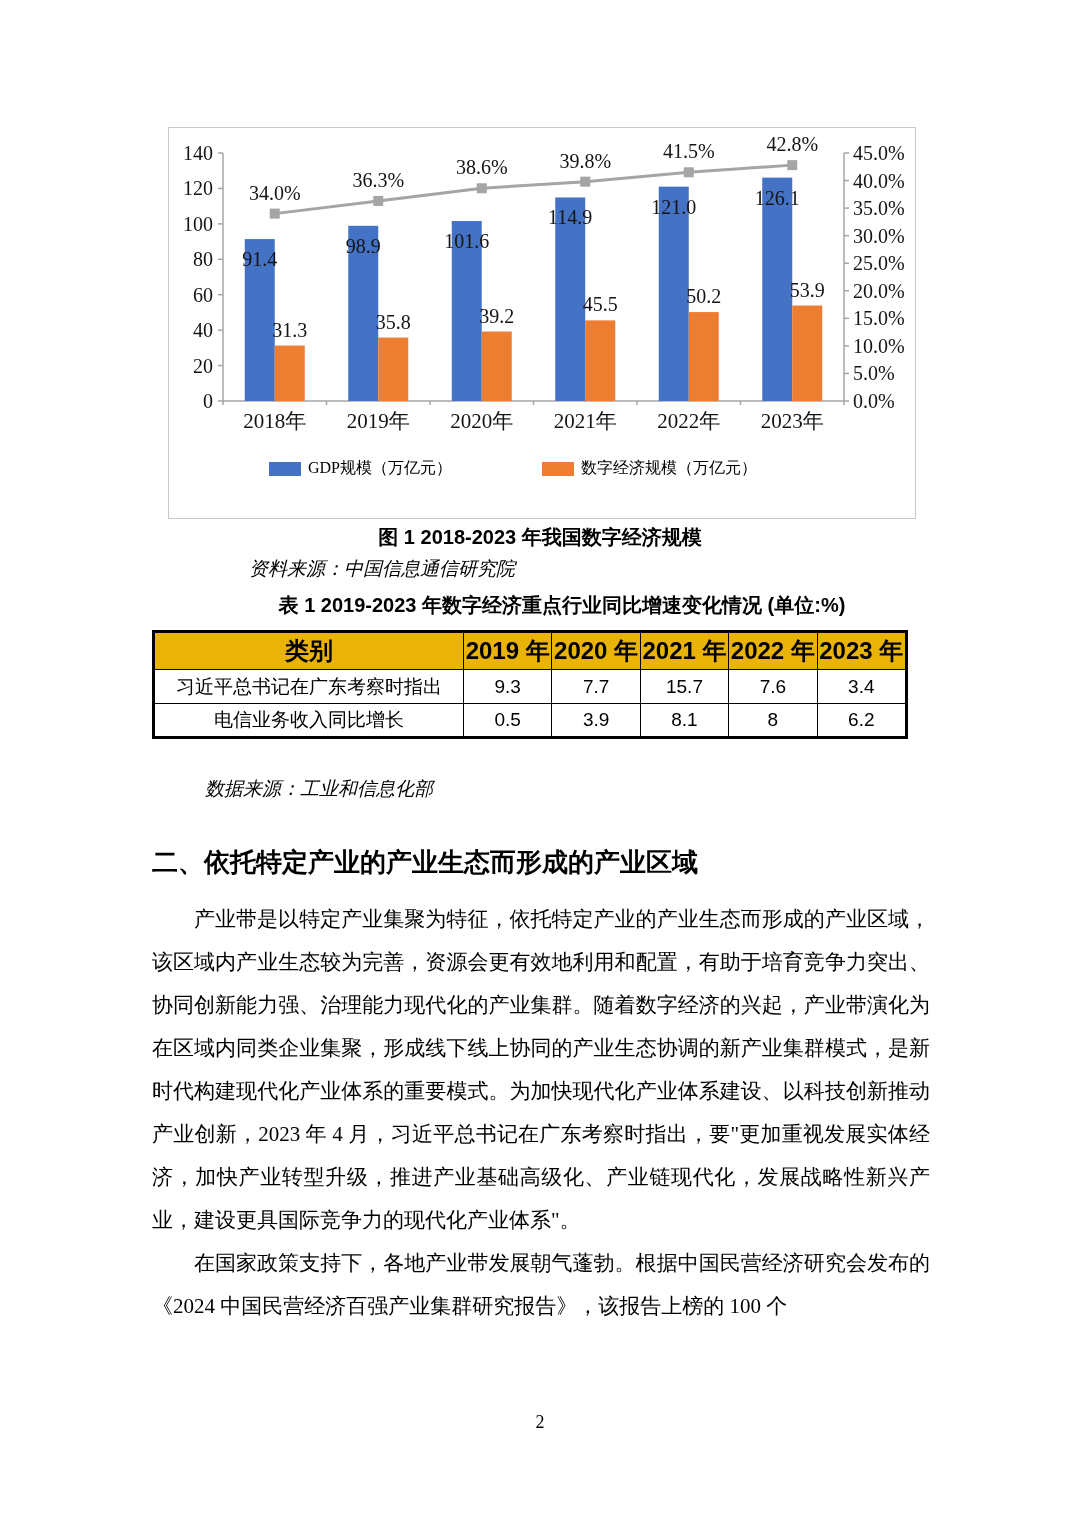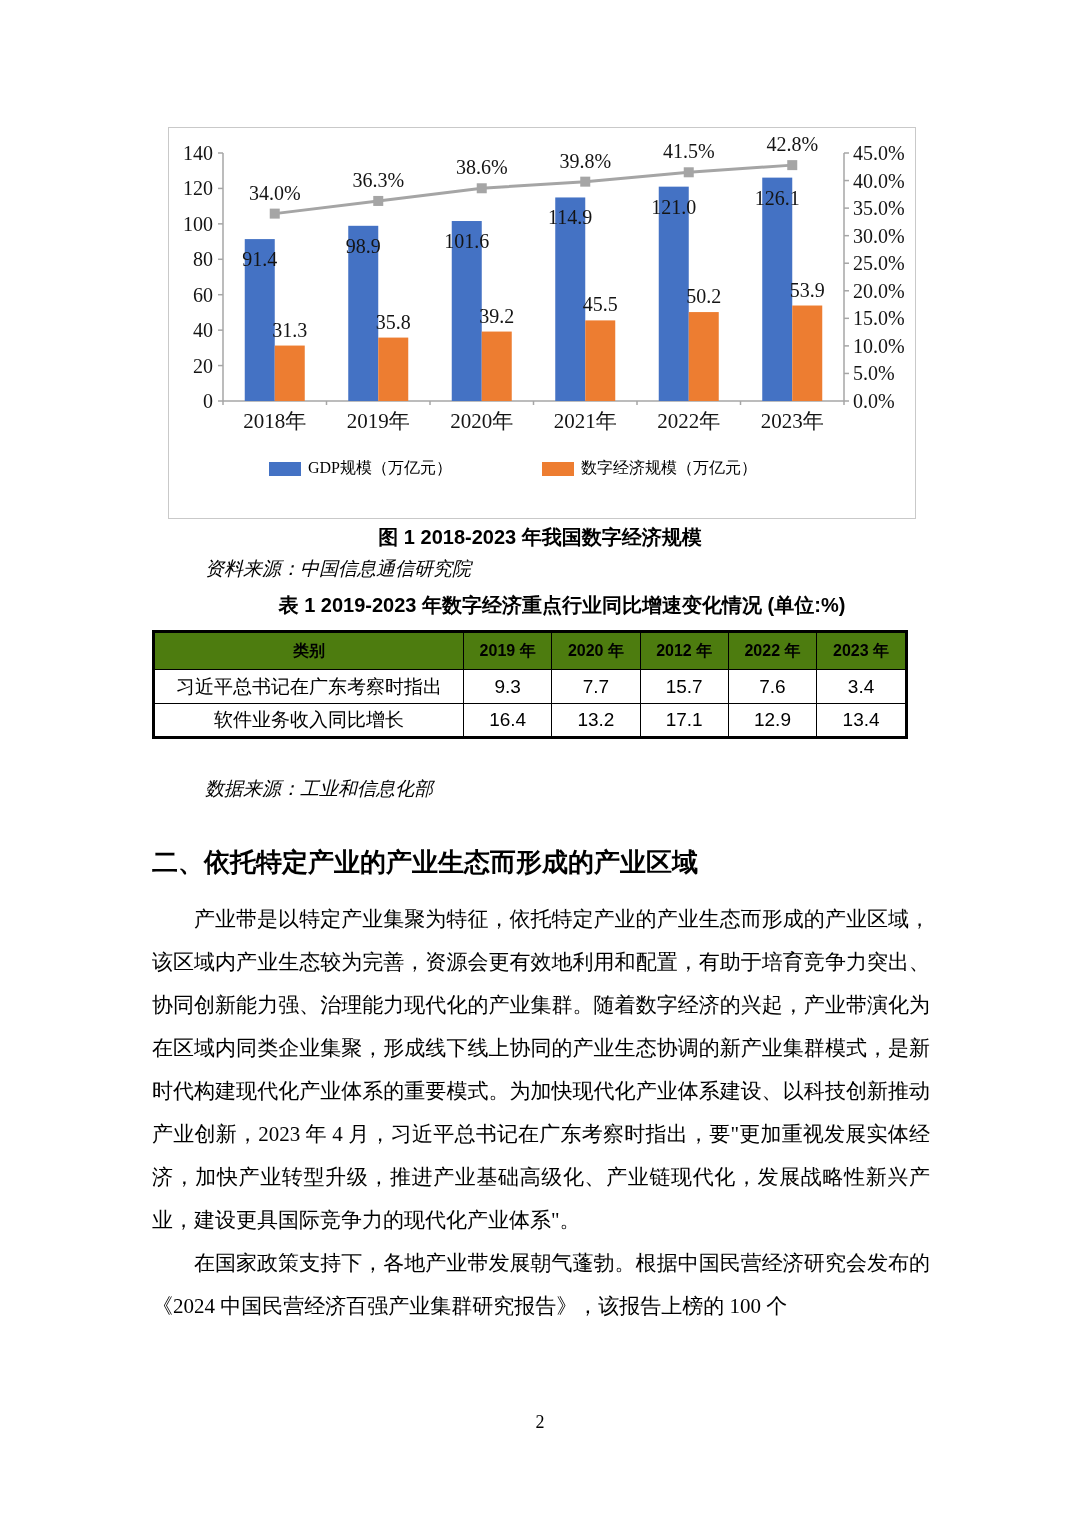--- a/index.html
+++ b/index.html
@@ -25,35 +25,35 @@
   .swatch.orange { background:#ED7D31; }
   .line-swatch { display:inline-block; position:relative; width:44px; height:11px; }
   .line-swatch::before { content:""; position:absolute; left:0; top:4px; width:44px; height:3px; background:#A5A5A5; }
   .line-swatch::after  { content:""; position:absolute; left:17px; top:0; width:11px; height:11px; background:#A5A5A5; }
   
   .figure-caption {
     position:absolute; left:0; top:524px; width:100%; text-align:center;
     font-family:"Liberation Sans", sans-serif; font-weight:bold; font-size:20px;
   }
   .source { position:absolute; left:205px; font-style:italic; font-size:19px; }
-  .source1 { top:556px; }
+  .source1 { top:556px;margin-left:44px; }
   .source2 { top:776px; }
   .table-title {
     position:absolute; left:0; top:592px; width:100%; text-align:center;
     font-family:"Liberation Sans", sans-serif; font-weight:bold; font-size:20px;padding-left:44px;
   }
   
   table.data-table {
     position:absolute; left:152px; top:630px; width:756px;
     border-collapse:collapse; border:3px solid #000;
     font-family:"Liberation Sans", sans-serif; font-size:19px; text-align:center;
   }
   .data-table th {
-    background:#4d7c0f; font-weight:bold; height:38px;
-    border:1px solid #000; font-size:16px;
+    background:#eab308; font-weight:bold; height:38px;
+    border:1px solid #000; font-size:24px;
   }
   .data-table td { height:34px; border:1px solid #000; }
   .data-table .col-label { width:310px; }
   
   .section-heading {
     position:absolute; left:152px; top:845px;
     font-family:"Liberation Sans", sans-serif; font-size:26px; font-weight:bold;
   }
   .body-text {
     position:absolute; left:152px; top:898px; width:778px;
@@ -177,41 +177,41 @@
   <div class="source source1">资料来源：中国信息通信研究院</div>
 
   <div class="table-title">表 1 2019-2023 年数字经济重点行业同比增速变化情况 (单位:%)</div>
 
   <table class="data-table">
     <thead>
       <tr>
         <th class="col-label">类别</th>
         <th>2019 年</th>
         <th>2020 年</th>
-        <th>2012 年</th>
+        <th>2021 年</th>
         <th>2022 年</th>
         <th>2023 年</th>
       </tr>
     </thead>
     <tbody>
       <tr>
         <td class="col-label">习近平总书记在广东考察时指出</td>
         <td>9.3</td>
         <td>7.7</td>
         <td>15.7</td>
         <td>7.6</td>
         <td>3.4</td>
       </tr>
       <tr>
-        <td class="col-label">软件业务收入同比增长</td>
-        <td>16.4</td>
-        <td>13.2</td>
-        <td>17.1</td>
-        <td>12.9</td>
-        <td>13.4</td>
+        <td class="col-label">电信业务收入同比增长</td>
+        <td>0.5</td>
+        <td>3.9</td>
+        <td>8.1</td>
+        <td>8</td>
+        <td>6.2</td>
       </tr>
     </tbody>
   </table>
 
   <div class="source source2">数据来源：工业和信息化部</div>
 
   <h2 class="section-heading">二、依托特定产业的产业生态而形成的产业区域</h2>
 
   <div class="body-text">
     <p>产业带是以特定产业集聚为特征，依托特定产业的产业生态而形成的产业区域，该区域内产业生态较为完善，资源会更有效地利用和配置，有助于培育竞争力突出、协同创新能力强、治理能力现代化的产业集群。随着数字经济的兴起，产业带演化为在区域内同类企业集聚，形成线下线上协同的产业生态协调的新产业集群模式，是新时代构建现代化产业体系的重要模式。为加快现代化产业体系建设、以科技创新推动产业创新，2023 年 4 月，习近平总书记在广东考察时指出，要"更加重视发展实体经济，加快产业转型升级，推进产业基础高级化、产业链现代化，发展战略性新兴产业，建设更具国际竞争力的现代化产业体系"。</p>

